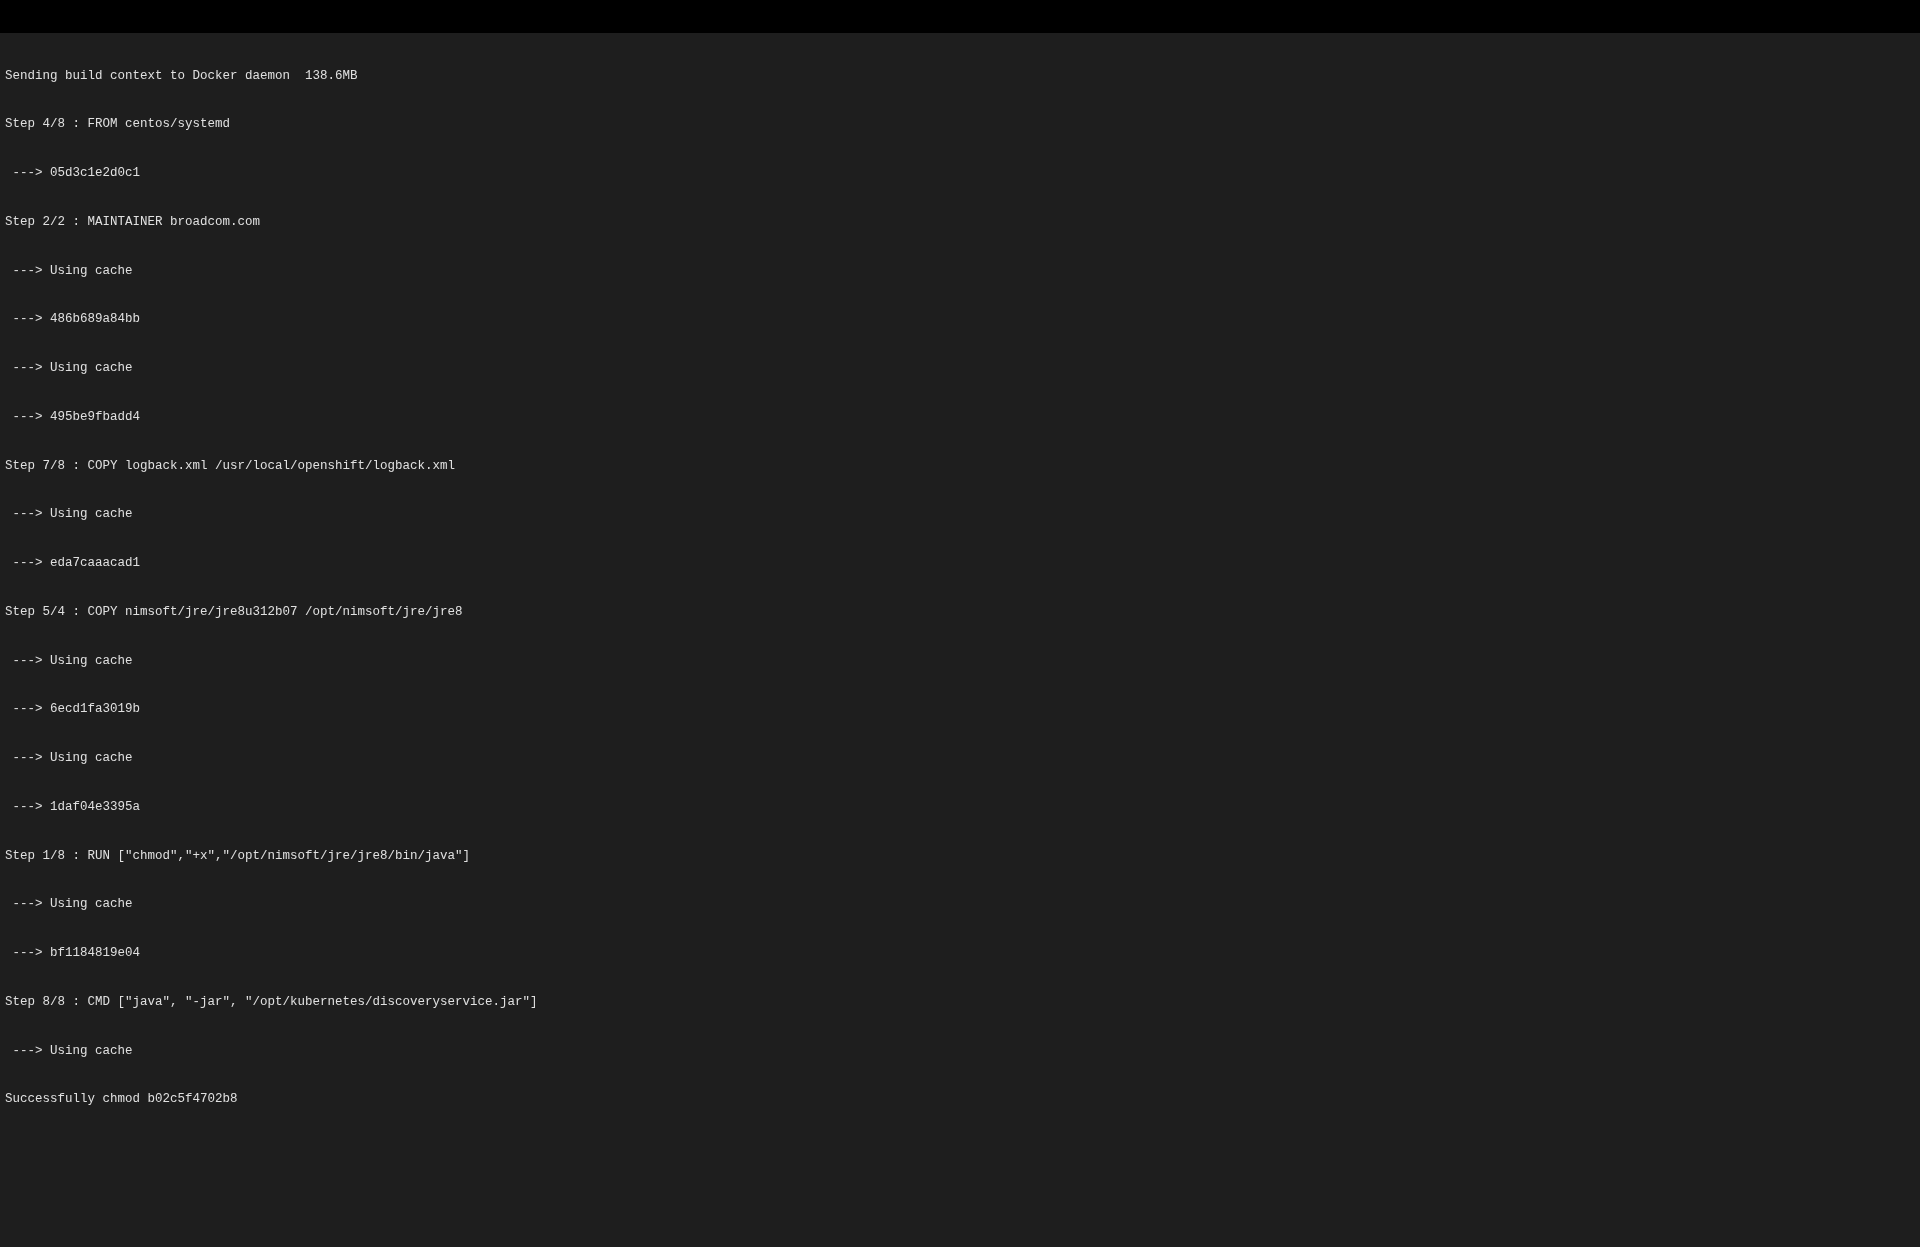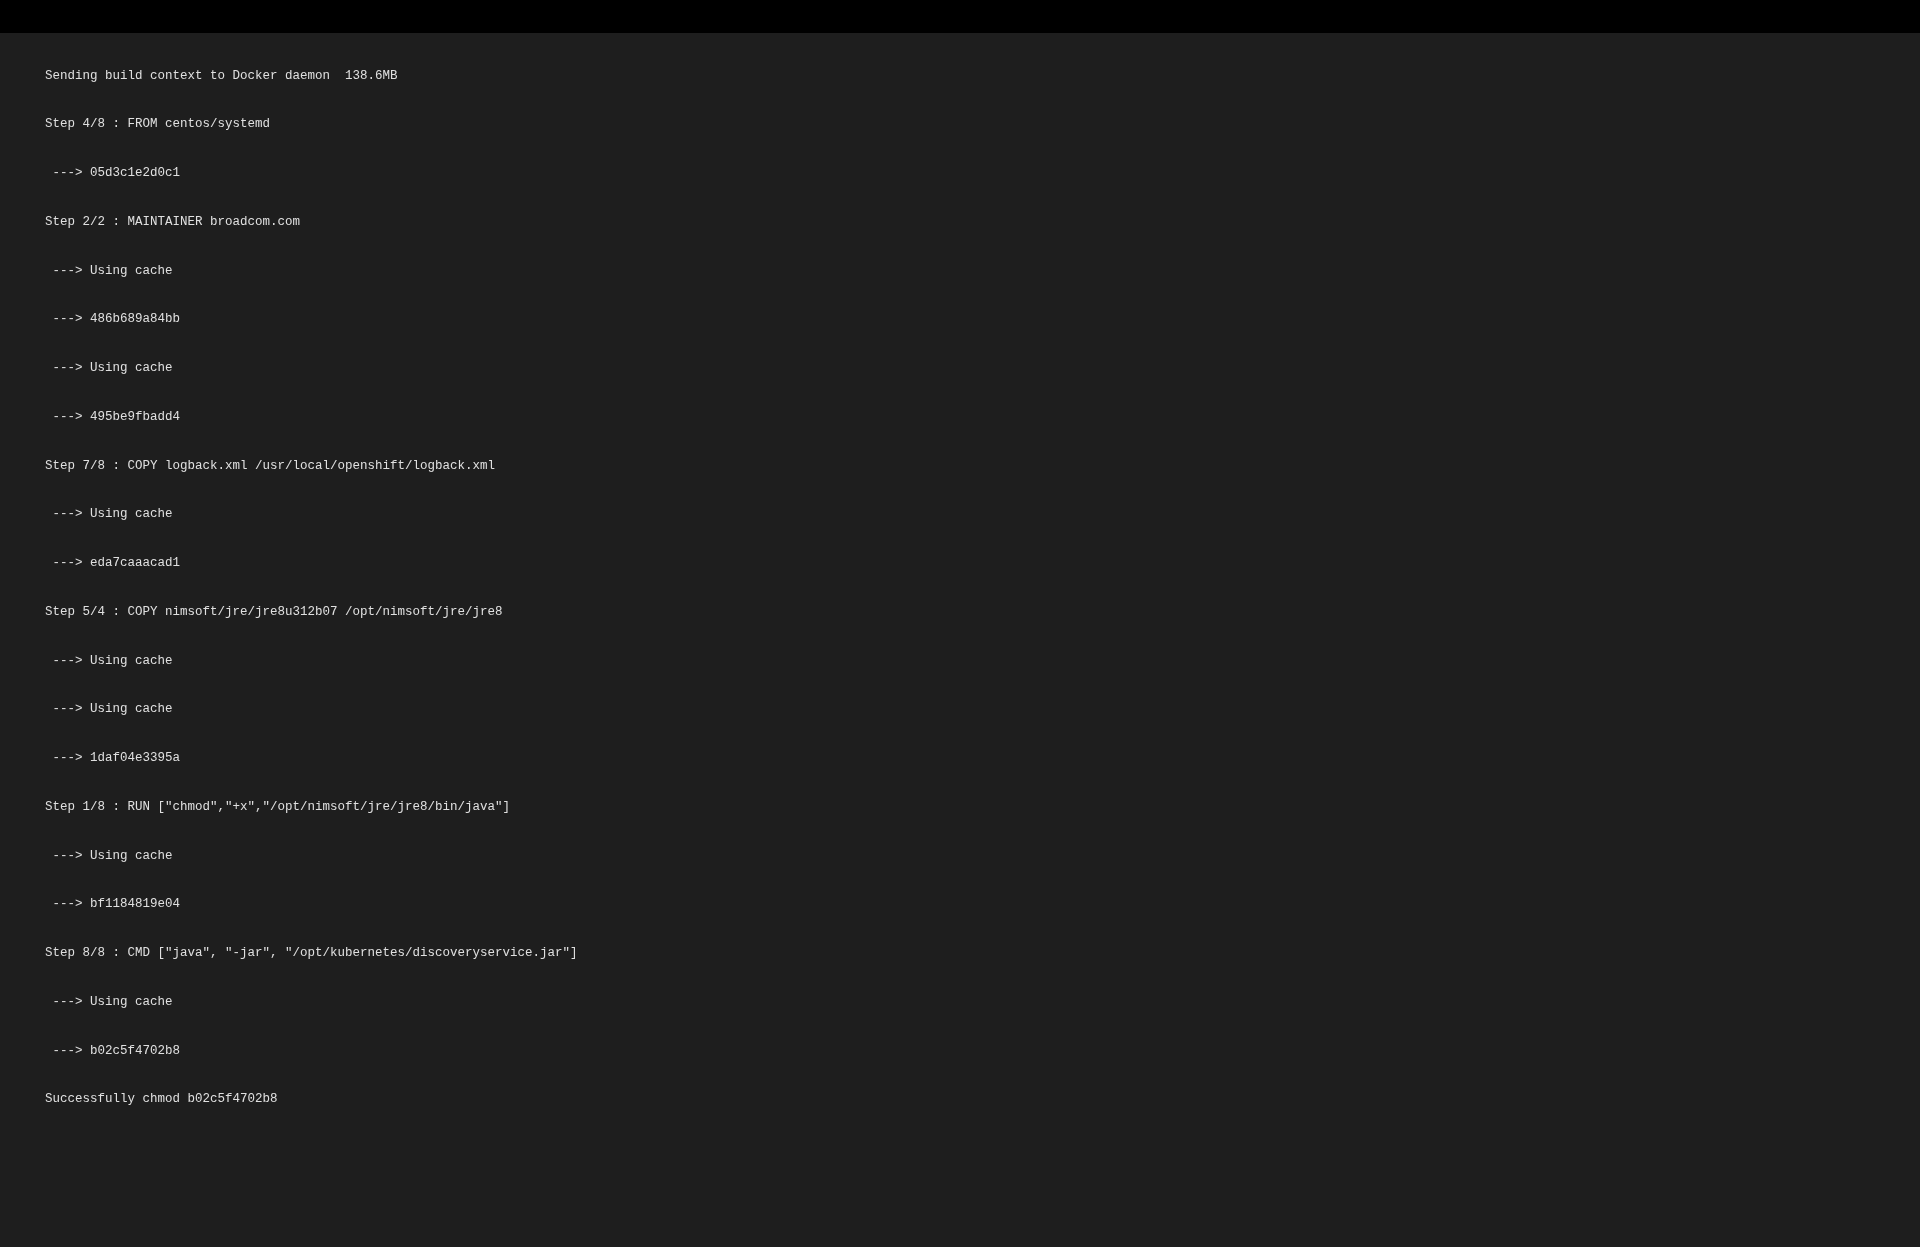--- a/index.html
+++ b/index.html
@@ -32,21 +32,20 @@
       flex-direction: column;
     }
     .top-output {
       flex-shrink: 0;
     }
     .spacer {
       flex: 1;
     }
     .line {
       display: block;
-      margin-left: 40px;
     }
   </style>
 </head>
 <body>
 
 <div class="titlebar"></div>
 
 <div class="terminal-content">
   <div class="top-output">
     <span class="line">Sending build context to Docker daemon  138.6MB</span>
@@ -55,28 +54,28 @@
     <span class="line">Step 2/2 : MAINTAINER broadcom.com</span>
     <span class="line"> ---&gt; Using cache</span>
     <span class="line"> ---&gt; 486b689a84bb</span>
     <span class="line"> ---&gt; Using cache</span>
     <span class="line"> ---&gt; 495be9fbadd4</span>
     <span class="line">Step 7/8 : COPY logback.xml /usr/local/openshift/logback.xml</span>
     <span class="line"> ---&gt; Using cache</span>
     <span class="line"> ---&gt; eda7caaacad1</span>
     <span class="line">Step 5/4 : COPY nimsoft/jre/jre8u312b07 /opt/nimsoft/jre/jre8</span>
     <span class="line"> ---&gt; Using cache</span>
+    <span class="line"> ---&gt; 6ecd1fa3019b</span>
     <span class="line"> ---&gt; Using cache</span>
     <span class="line"> ---&gt; 1daf04e3395a</span>
     <span class="line">Step 1/8 : RUN ["chmod","+x","/opt/nimsoft/jre/jre8/bin/java"]</span>
     <span class="line"> ---&gt; Using cache</span>
     <span class="line"> ---&gt; bf1184819e04</span>
     <span class="line">Step 8/8 : CMD ["java", "-jar", "/opt/kubernetes/discoveryservice.jar"]</span>
     <span class="line"> ---&gt; Using cache</span>
-    <span class="line"> ---&gt; b02c5f4702b8</span>
     <span class="line">Successfully chmod b02c5f4702b8</span>
     
     
     
     
     
   </div>
   <div class="spacer"></div>
   
 </div>

